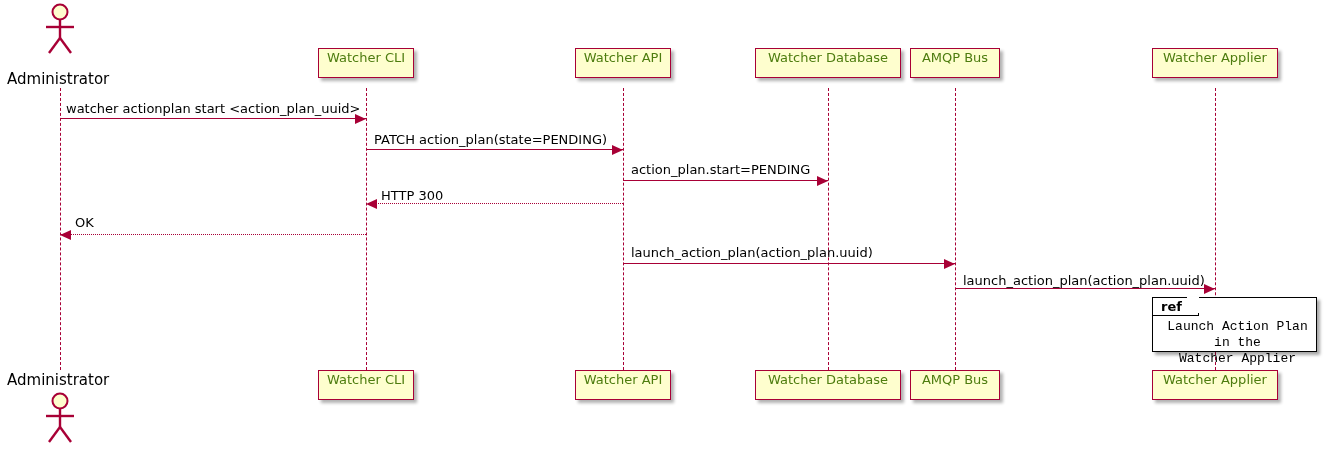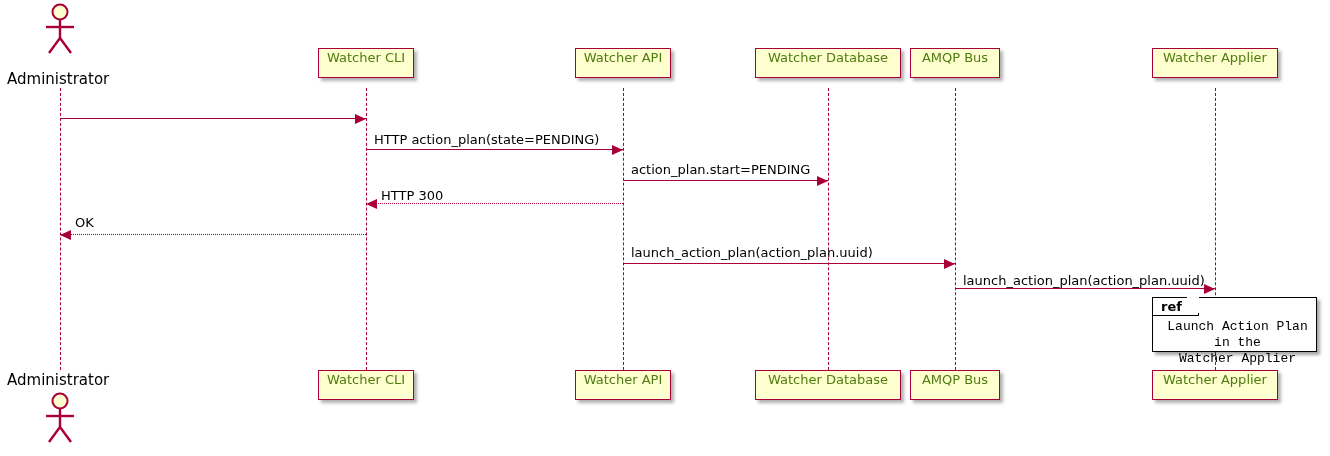--- a/index.html
+++ b/index.html
@@ -190,23 +190,24 @@
     <div class="actor-label" style="left: 7px; top: 371px;">Administrator</div>
     <div class="actor" style="left: 38px; top: 392px;"><svg width="44" height="52" viewBox="0 0 44 52">
         <circle cx="22" cy="9" r="7.5" fill="#FEFECE" stroke="#A80036" stroke-width="2"></circle>
         <line x1="22" y1="17" x2="22" y2="35" stroke="#A80036" stroke-width="2.4"></line>
         <line x1="8" y1="24" x2="36" y2="24" stroke="#A80036" stroke-width="2.4"></line>
         <line x1="22" y1="35" x2="11" y2="50" stroke="#A80036" stroke-width="2.4"></line>
         <line x1="22" y1="35" x2="33" y2="50" stroke="#A80036" stroke-width="2.4"></line>
       </svg></div>
     <div class="msg-line solid" style="left: 60px; top: 118px; width: 306px;"></div>
     <div class="arrowhead right" style="top: 113.5px; left: 355px;"></div>
+    <div class="msg-label" style="left: 66px; top: 102px;">watcher actionplan start &lt;action_plan_uuid&gt;</div>
     <div class="msg-line solid" style="left: 366px; top: 149px; width: 257px;"></div>
     <div class="arrowhead right" style="top: 144.5px; left: 612px;"></div>
-    <div class="msg-label" style="left: 374px; top: 133px;">HTTP action_plan(state=PENDING)</div>
+    <div class="msg-label" style="left: 374px; top: 133px;">PATCH action_plan(state=PENDING)</div>
     <div class="msg-line solid" style="left: 623px; top: 180px; width: 205px;"></div>
     <div class="arrowhead right" style="top: 175.5px; left: 817px;"></div>
     <div class="msg-label" style="left: 631px; top: 163px;">action_plan.start=PENDING</div>
     <div class="msg-line dotted" style="left: 366px; top: 203px; width: 257px;"></div>
     <div class="arrowhead left" style="top: 198.5px; left: 366px;"></div>
     <div class="msg-label" style="left: 381px; top: 189px;">HTTP 300</div>
     <div class="msg-line dotted" style="left: 60px; top: 234px; width: 306px;"></div>
     <div class="arrowhead left" style="top: 229.5px; left: 60px;"></div>
     <div class="msg-label" style="left: 75px; top: 216px;">OK</div>
     <div class="msg-line solid" style="left: 623px; top: 263px; width: 332px;"></div>

